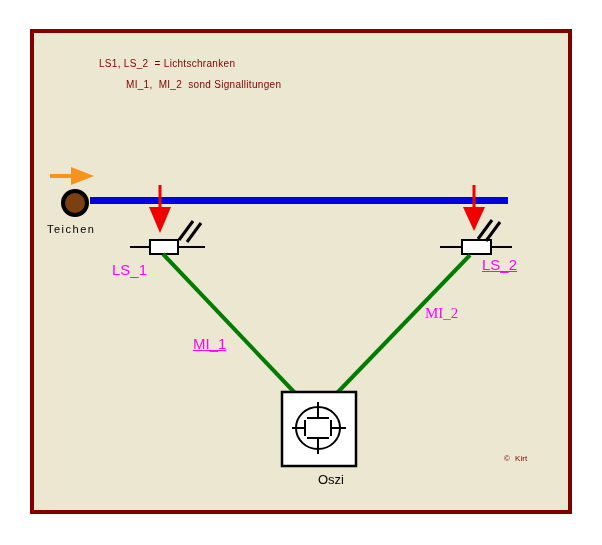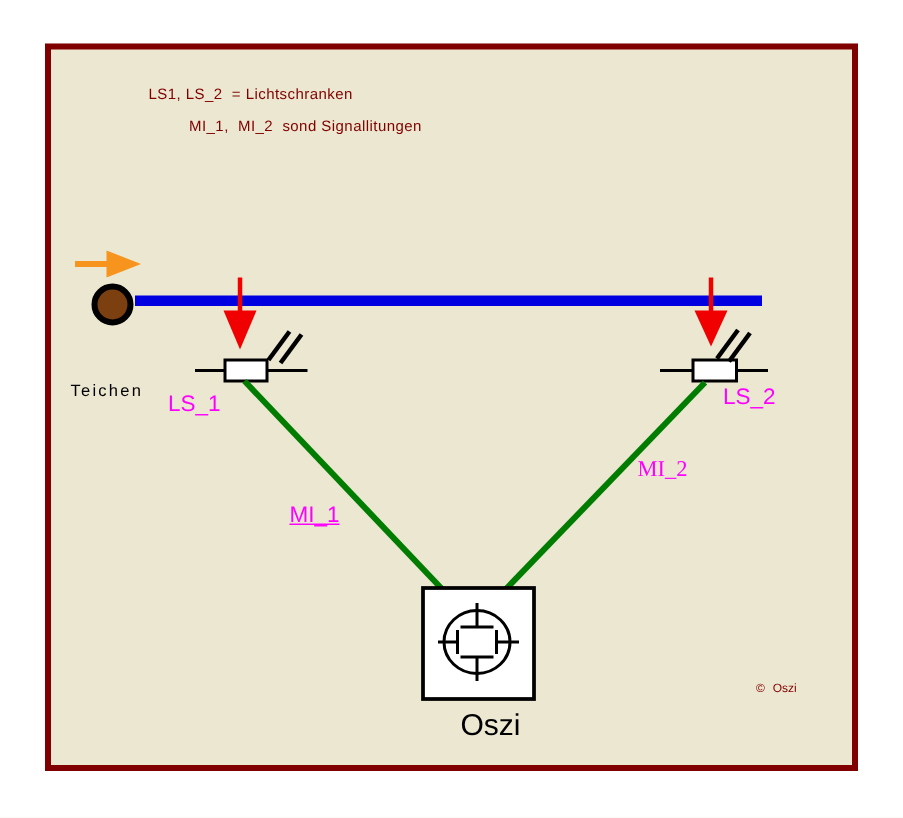--- a/index.html
+++ b/index.html
@@ -42,34 +42,33 @@
     font-size: 10px;
     letter-spacing: 0.3px;
   }
   #title1 { left: 99px; top: 58px; }
   #title2 { left: 113px; top: 79px; margin-left: 13px; }
   .magenta {
     color: #FF00FF;
     font-size: 15px;
   }
   #lbl-ls1 { left: 112px; top: 261px; }
-  #lbl-ls2 { left: 482px; top: 256px; }
+  #lbl-ls2 { left: 482px; top: 256px; text-decoration: underline; }
   #lbl-mi1 { left: 193px; top: 335px; text-decoration: underline; }
   #lbl-mi2 { left: 425px; top: 305px; font-family: Liberation Serif, serif; }
   #lbl-teichen {
     left: 47px; top: 223px;
     color: #000000;
     font-size: 11px;
     letter-spacing: 1.5px;
-    margin-top: 32px;
   }
   #lbl-oszi {
-    left: 307px; top: 473px;
+    left: 318px; top: 473px;
     color: #000000;
-    font-size: 20px;
+    font-size: 13px;
   }
   #lbl-copyright {
     left: 504px; top: 454px;
     color: #800000;
     font-size: 8px;
     word-spacing: 3px;
   }
 </style>
 </head>
 <body>
@@ -140,15 +139,15 @@
   <div id="lbl-teichen" class="lbl">Teichen</div>
 
   <div id="lbl-ls1" class="lbl magenta">LS_1</div>
   <div id="lbl-ls2" class="lbl magenta">LS_2</div>
 
   <div id="lbl-mi1" class="lbl magenta">MI_1</div>
   <div id="lbl-mi2" class="lbl magenta">MI_2</div>
 
   <div id="lbl-oszi" class="lbl">Oszi</div>
 
-  <div id="lbl-copyright" class="lbl">© Oszi</div>
+  <div id="lbl-copyright" class="lbl">© Kirt</div>
 
 </div>
 
 </body></html>

